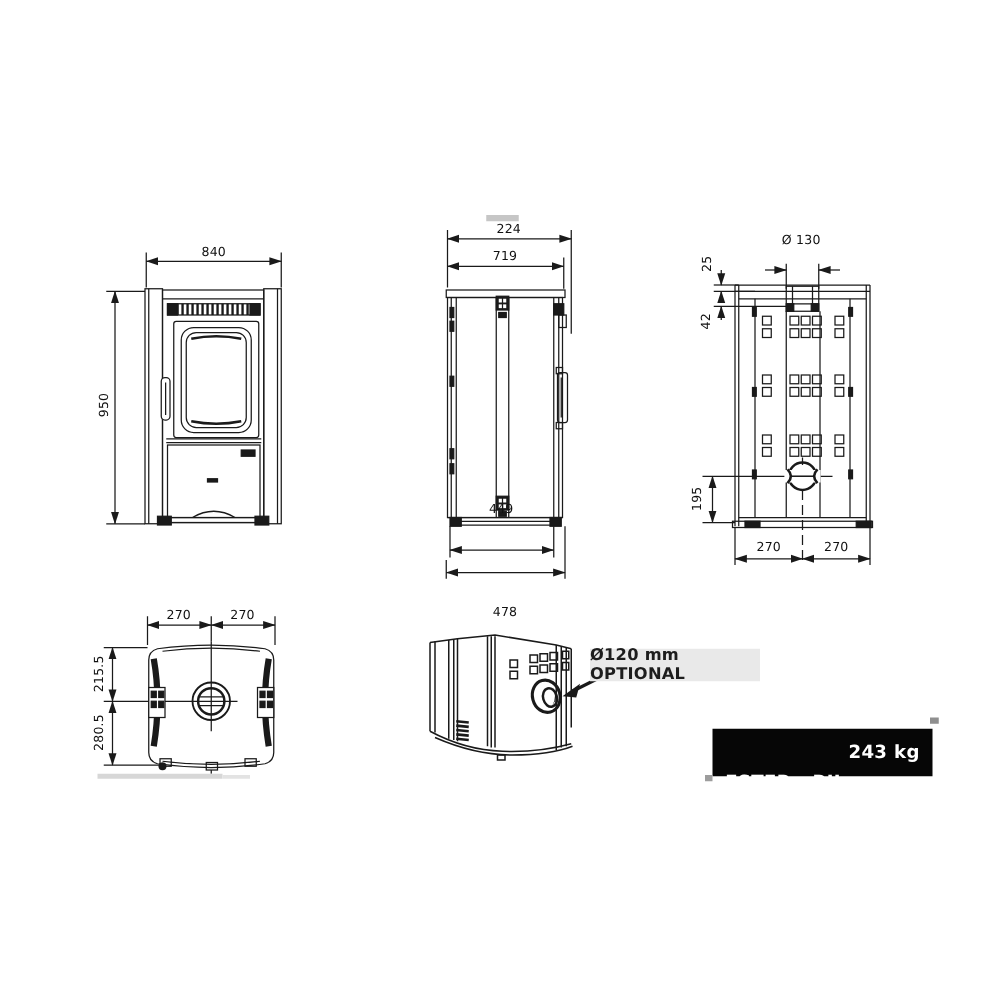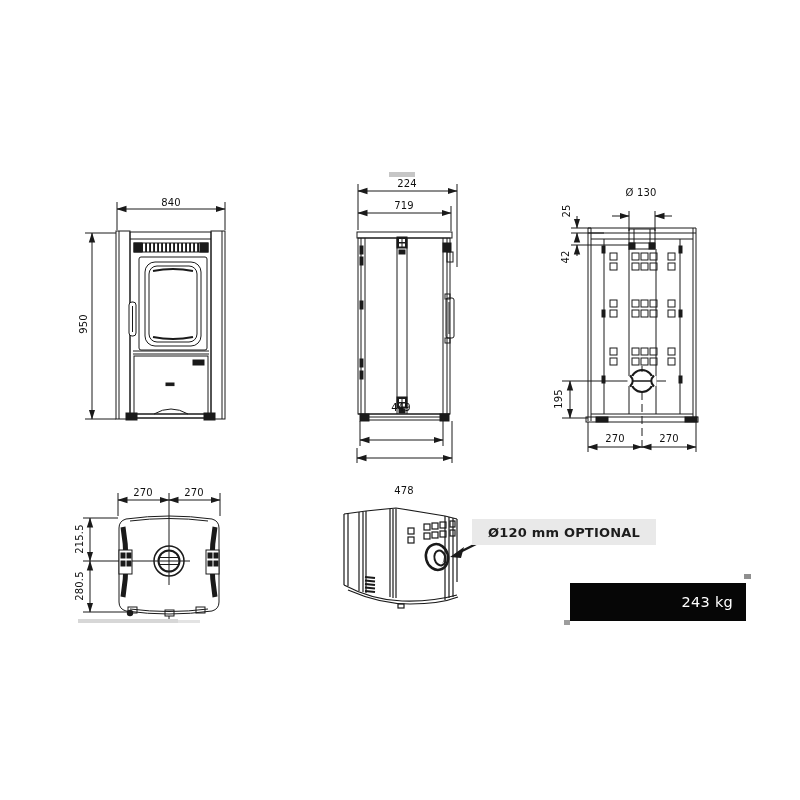--- a/index.html
+++ b/index.html
@@ -2,28 +2,28 @@
 <html><head>
 <meta charset="utf-8">
 <style>
   html,body{margin:0;padding:0;background:#fff;}
   #stage{position:relative;width:800px;height:800px;background:#ffffff;overflow:hidden;
          font-family:"DejaVu Sans","Liberation Sans",sans-serif;}
   svg{position:absolute;left:0;top:0;}
   .dim{position:absolute;transform:translate(-50%,-50%);font-size:10px;color:#111;
        white-space:nowrap;line-height:1;letter-spacing:.2px;}
   .dim.rot{transform:translate(-50%,-50%) rotate(-90deg);}
-  .callout{position:absolute;left:472px;top:519px;width:184px;height:26px;background:#e9e9e9;
-           display:flex;align-items:center;justify-content:center;
+  .callout{position:absolute;left:472px;top:519px;width:136px;height:26px;background:#e9e9e9;
+           display:flex;align-items:center;justify-content:flex-start;
            font-size:13px;font-weight:bold;color:#1d1d1d;letter-spacing:.2px;}
   .plate{position:absolute;left:570px;top:583px;width:176px;height:38px;background:#060606;
          display:flex;align-items:center;justify-content:center;color:#fff;font-size:14.5px;
          letter-spacing:.3px;}
   .plate .model{font-weight:bold;margin-right:6px;margin-top:47px;}
-  .plate .weight{font-weight:normal;}
+  .plate .weight{font-weight:bold;}
   .artifact{position:absolute;}
   .a1{left:389px;top:172px;width:26px;height:5px;background:#c6c6c6;}
   .a2{left:78px;top:619px;width:100px;height:4px;background:#d7d7d7;}
   .a3{left:178px;top:620px;width:22px;height:3px;background:#e3e3e3;}
   .a4{left:744px;top:574px;width:7px;height:5px;background:#8f8f8f;}
   .a5{left:564px;top:620px;width:6px;height:5px;background:#9d9d9d;}
 </style>
 </head>
 <body>
 

